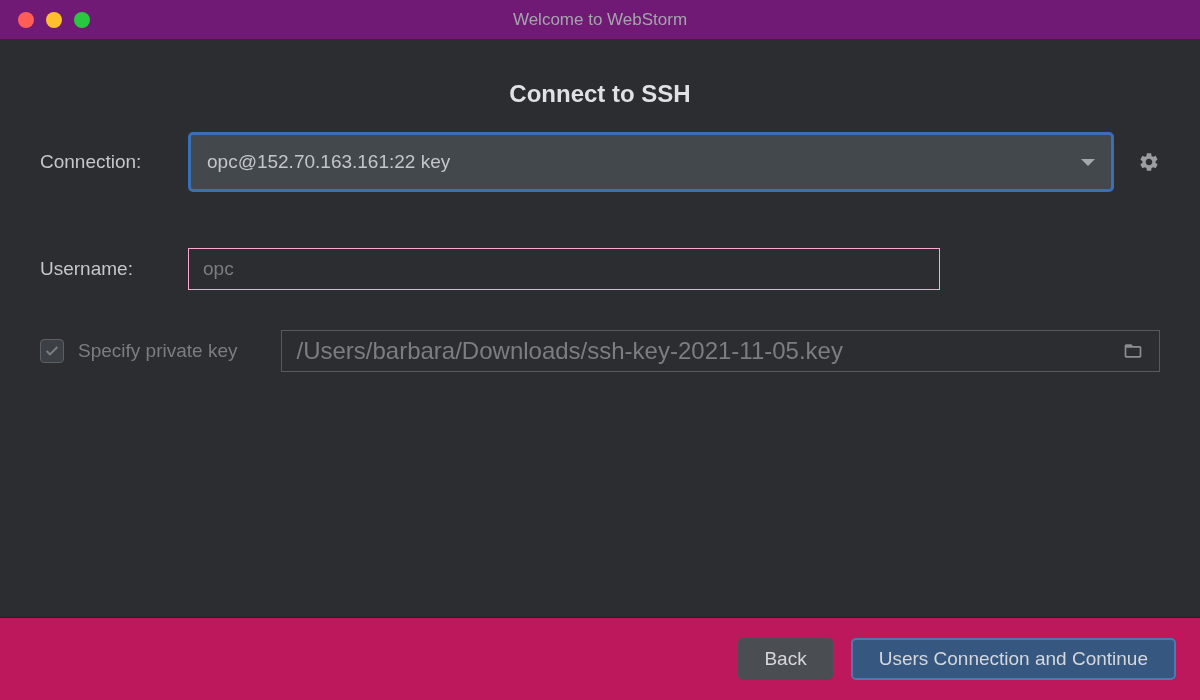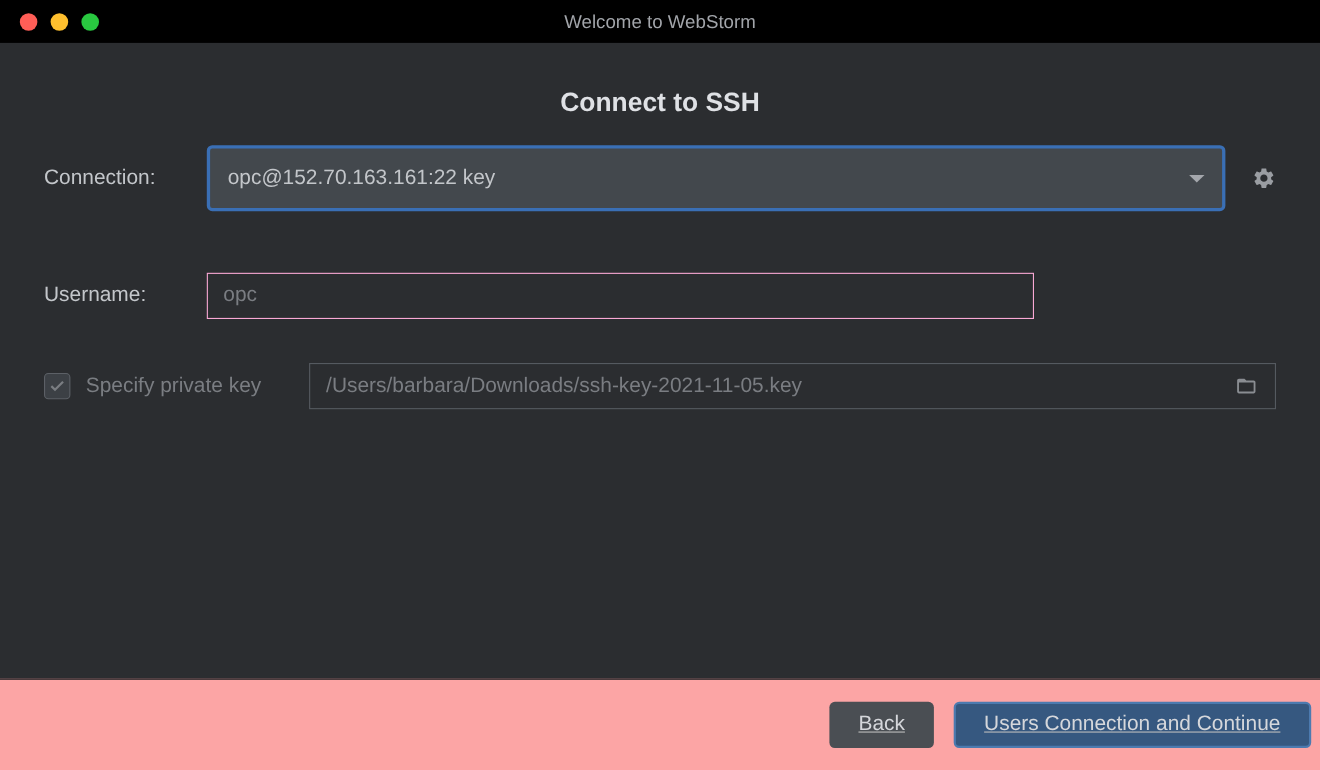--- a/index.html
+++ b/index.html
@@ -10,21 +10,21 @@
     }
     body {
       width: 1200px;
       height: 700px;
       background: #2b2d30;
       color: #bbbbbb;
       overflow: hidden;
     }
     .titlebar {
       height: 40px;
-      background: #000000;
+      background: #701a75;
       display: flex;
       align-items: center;
       position: relative;
       border-bottom: 1px solid #2b2d30;
     }
     .traffic-lights {
       display: flex;
       gap: 12px;
       padding-left: 18px;
       align-items: center;
@@ -160,45 +160,44 @@
       flex: 1;
       height: 42px;
       background: transparent;
       border: 1px solid #555a60;
       display: flex;
       align-items: center;
       padding: 0 14px;
       justify-content: space-between;
     }
     .key-input-text {
-      font-size: 19px;
+      font-size: 24px;
       color: #7a7d82;
     }
     .folder-icon {
       width: 24px;
       height: 20px;
       cursor: pointer;
     }
     .folder-icon svg {
       width: 100%;
       height: 100%;
       fill: #8a8d92;
     }
     .footer {
       position: absolute;
       bottom: 0;
       left: 0;
       right: 0;
       border-top: 1px solid #1e2022;
-      padding: 20px 8px;
+      padding: 20px 24px;
       display: flex;
       justify-content: flex-end;
       gap: 18px;
-      background: #fca5a5;
-      text-decoration: underline;
+      background: #be185d;
     }
     .btn {
       height: 42px;
       padding: 0 26px;
       border-radius: 5px;
       font-size: 19px;
       border: none;
       cursor: pointer;
       display: flex;
       align-items: center;

